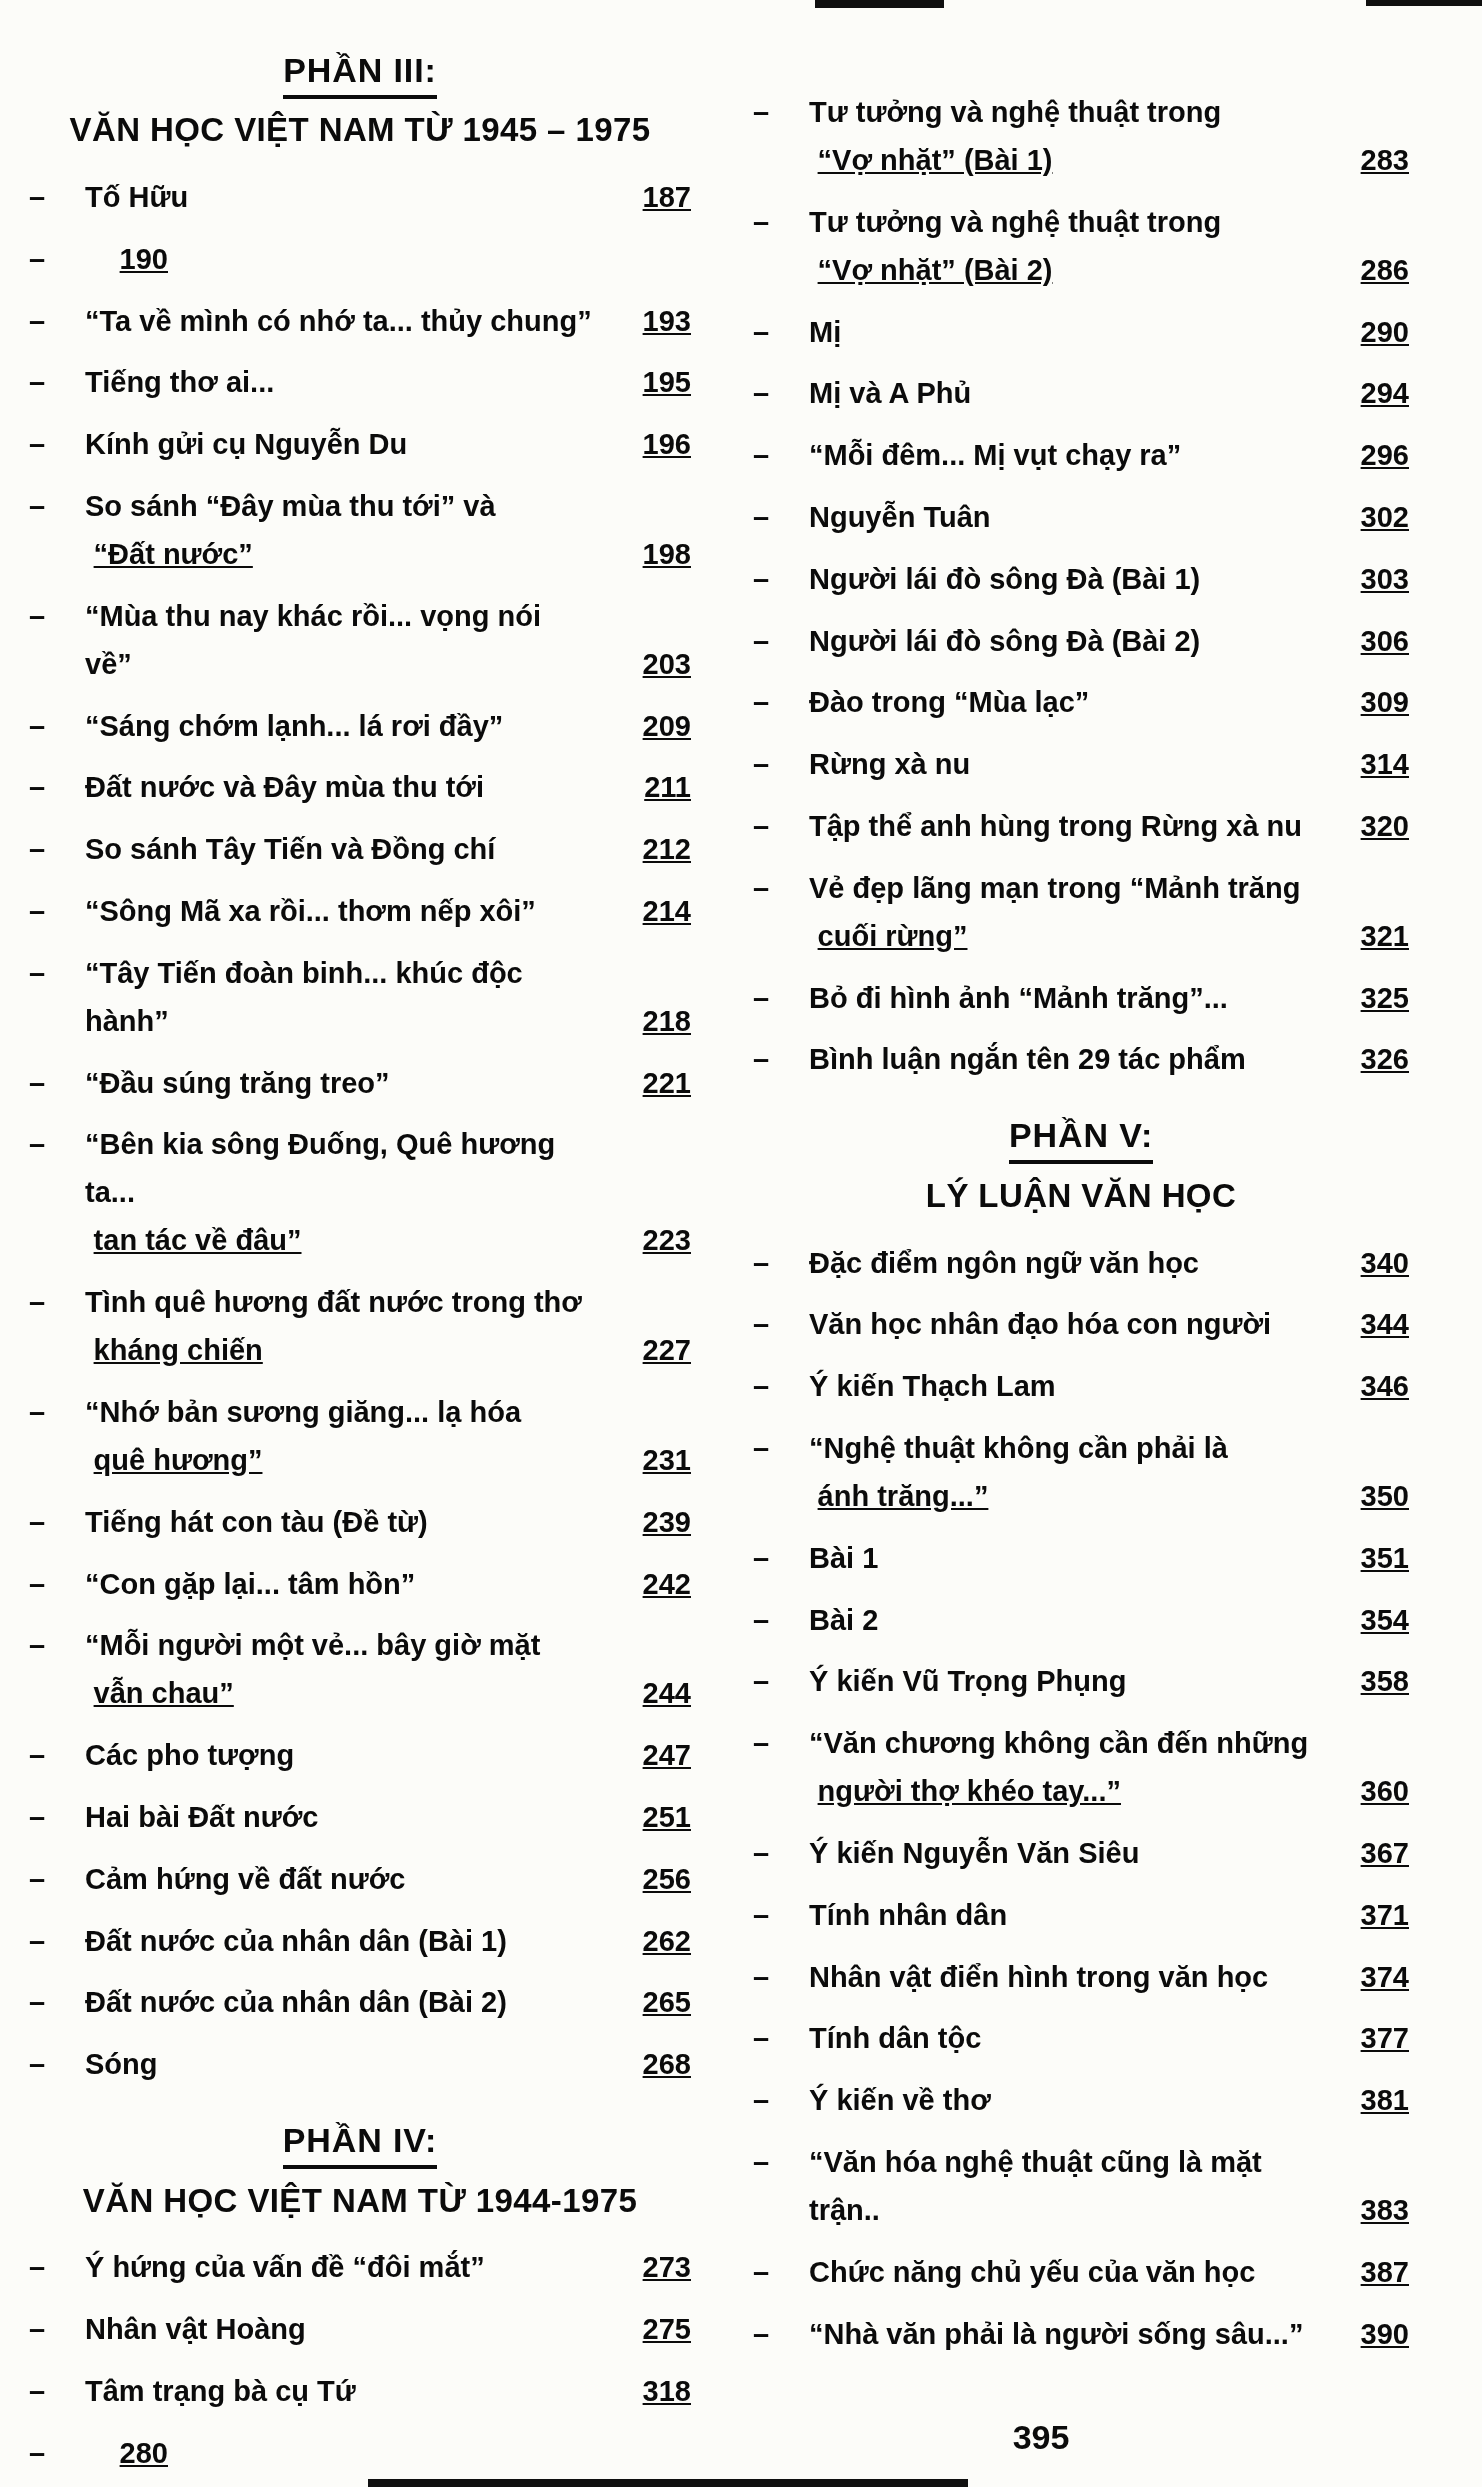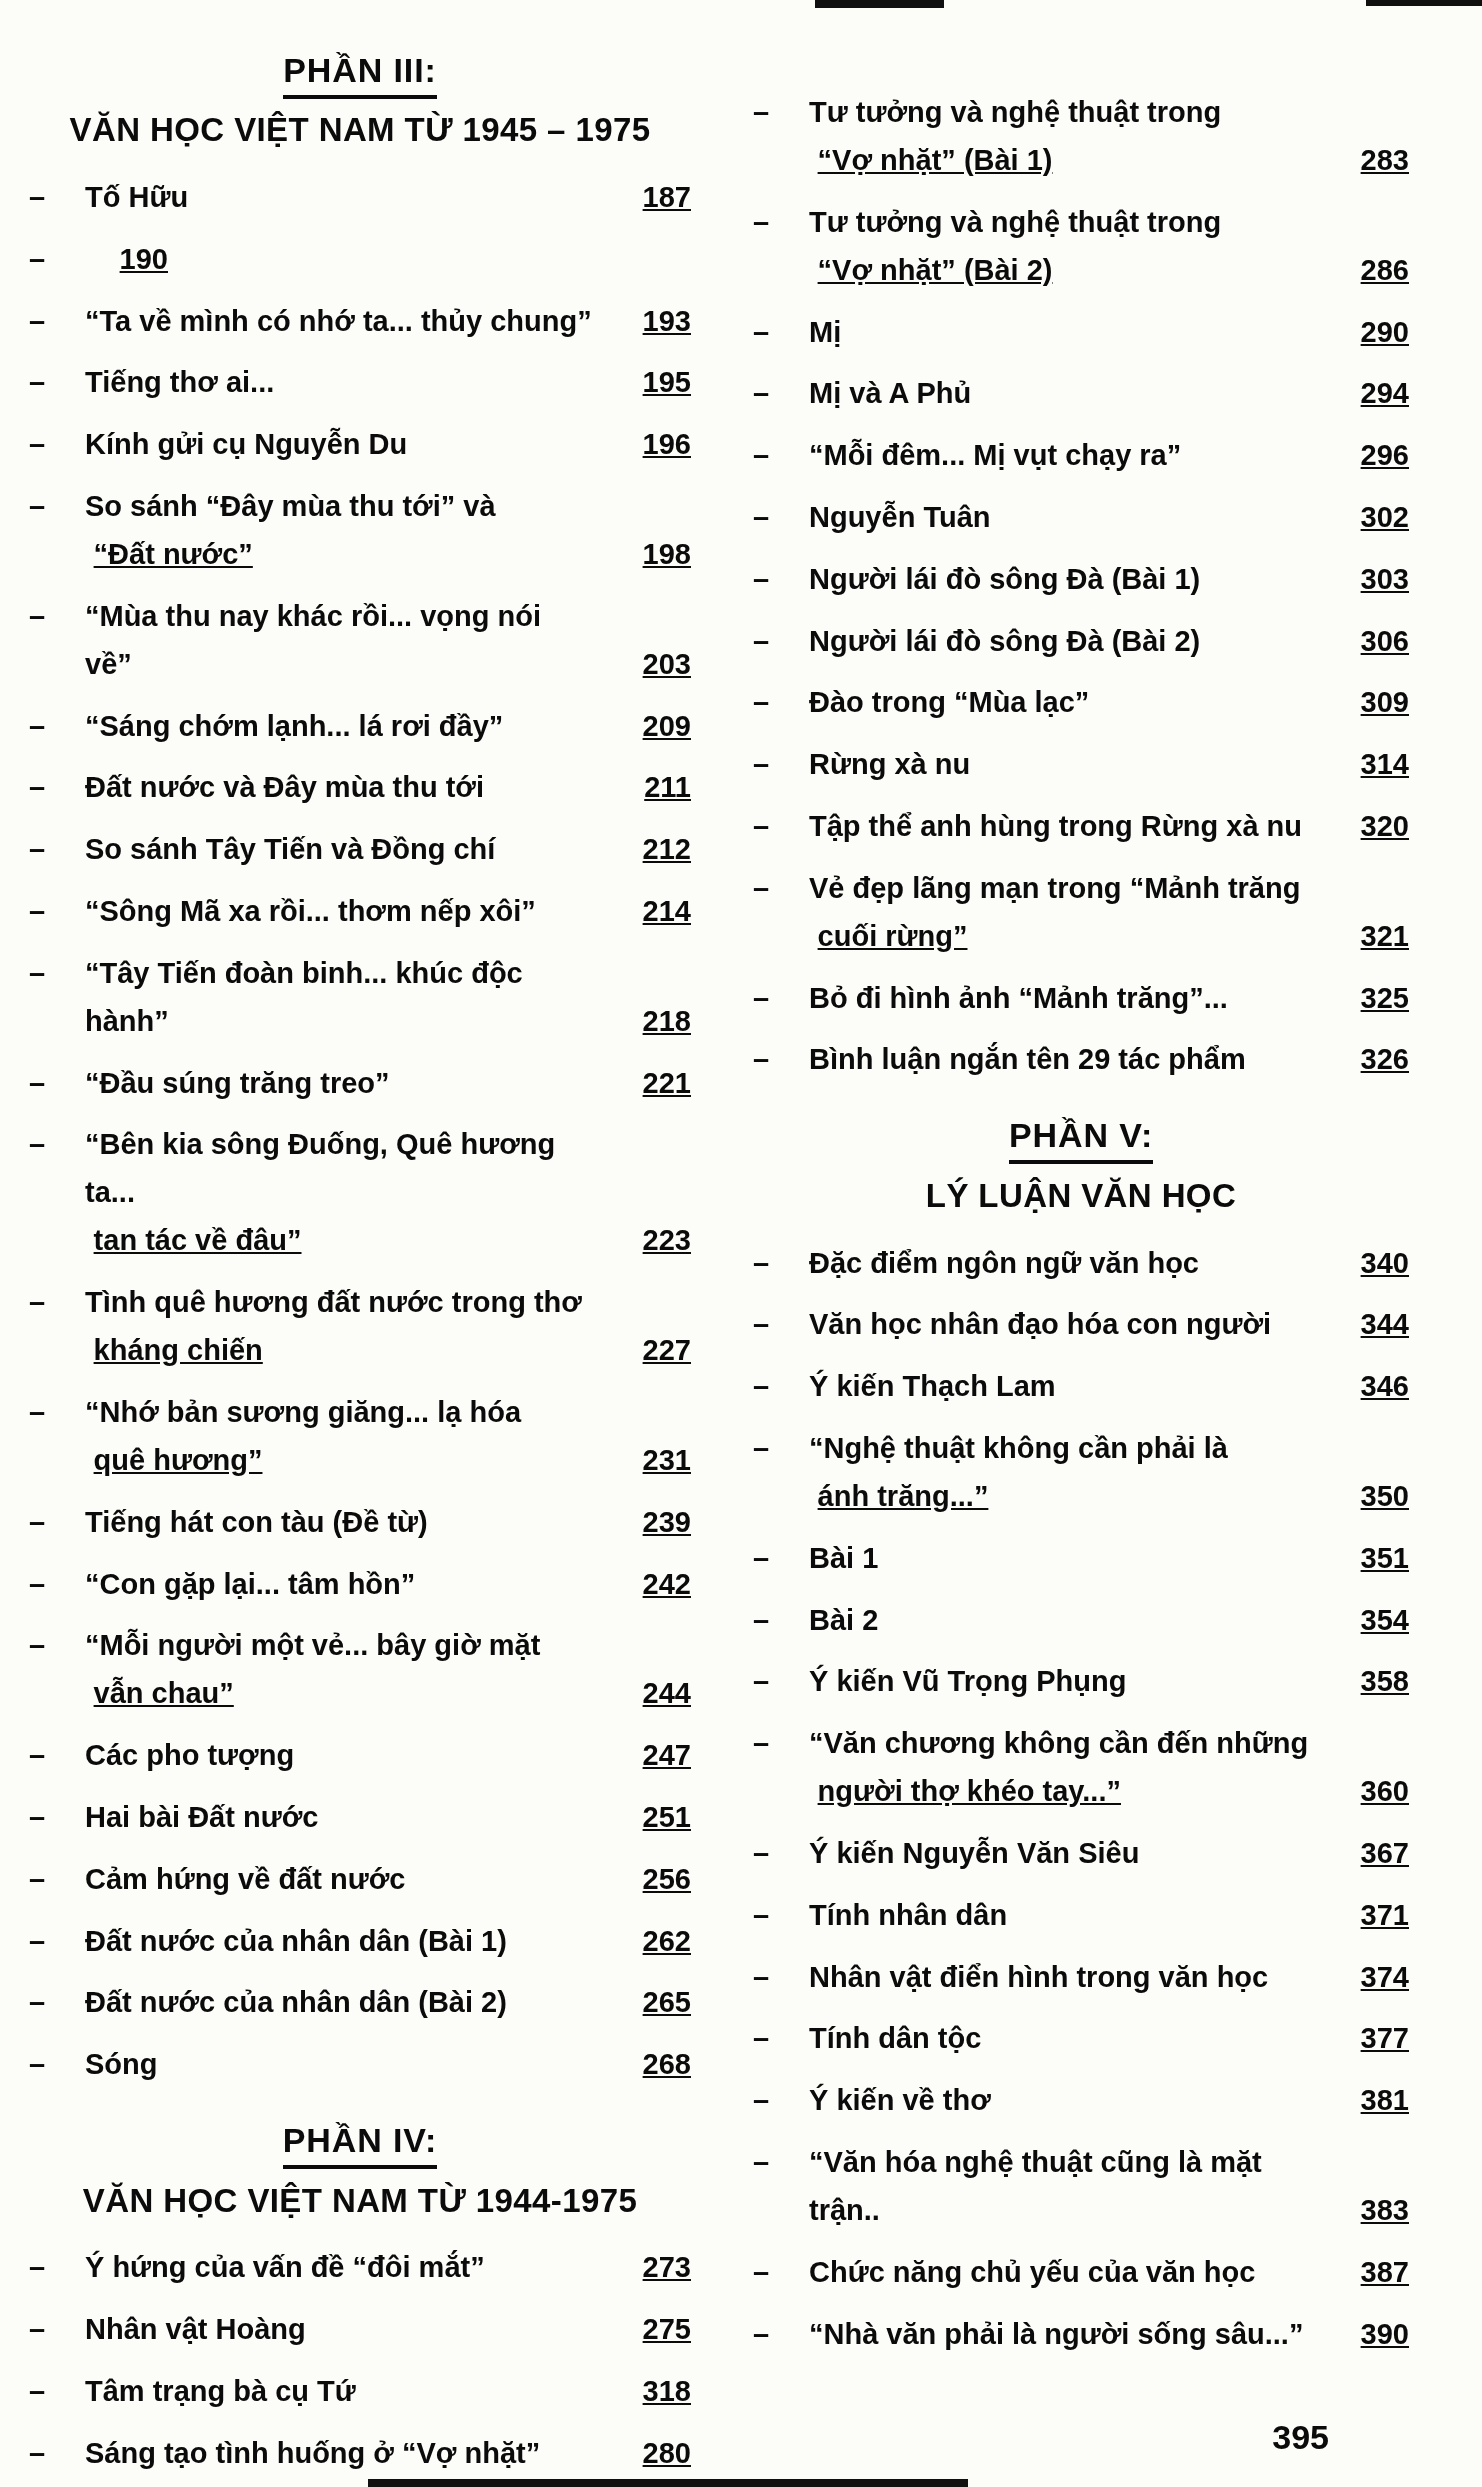--- a/index.html
+++ b/index.html
@@ -60,21 +60,21 @@
   .lines .line2 { padding-left: 8.6px; text-decoration: underline; }
   .pagenum {
     flex: none;
     width: 83px;
     text-align: right;
     align-self: flex-end;
     text-decoration: underline;
   }
 
   .footer-pagenum {
-    text-align: right;
+    text-align: center;
     font-size: 34px;
     margin: 60px 80px 34px 0;
   }
 
   .artifact { position: absolute; background: #101010; }
   .artifact.a1 { left: 815px;  top: 0;      width: 129px; height: 7.7px; }
   .artifact.a2 { left: 1366px; top: 0;      width: 117px; height: 6px; }
   .artifact.a3 { left: 368px;  top: 2479px; width: 600px; height: 7.7px; }
 </style>
 </head>
@@ -319,24 +319,20 @@
         <div class="entry">
           <span class="dash"></span>
           <span class="lines">
             <span class="line">Tâm trạng bà cụ Tứ</span>
 
           </span>
           <span class="pagenum">318</span>
         </div>
         <div class="entry">
           <span class="dash"></span>
-          <span class="lines">
-            <span class="line">Sáng tạo tình huống ở “Vợ nhặt”</span>
-
-          </span>
           <span class="pagenum">280</span>
         </div>
       </div>
 
   </div>
 
   <div class="col right">
 
     <div class="entries">
 

